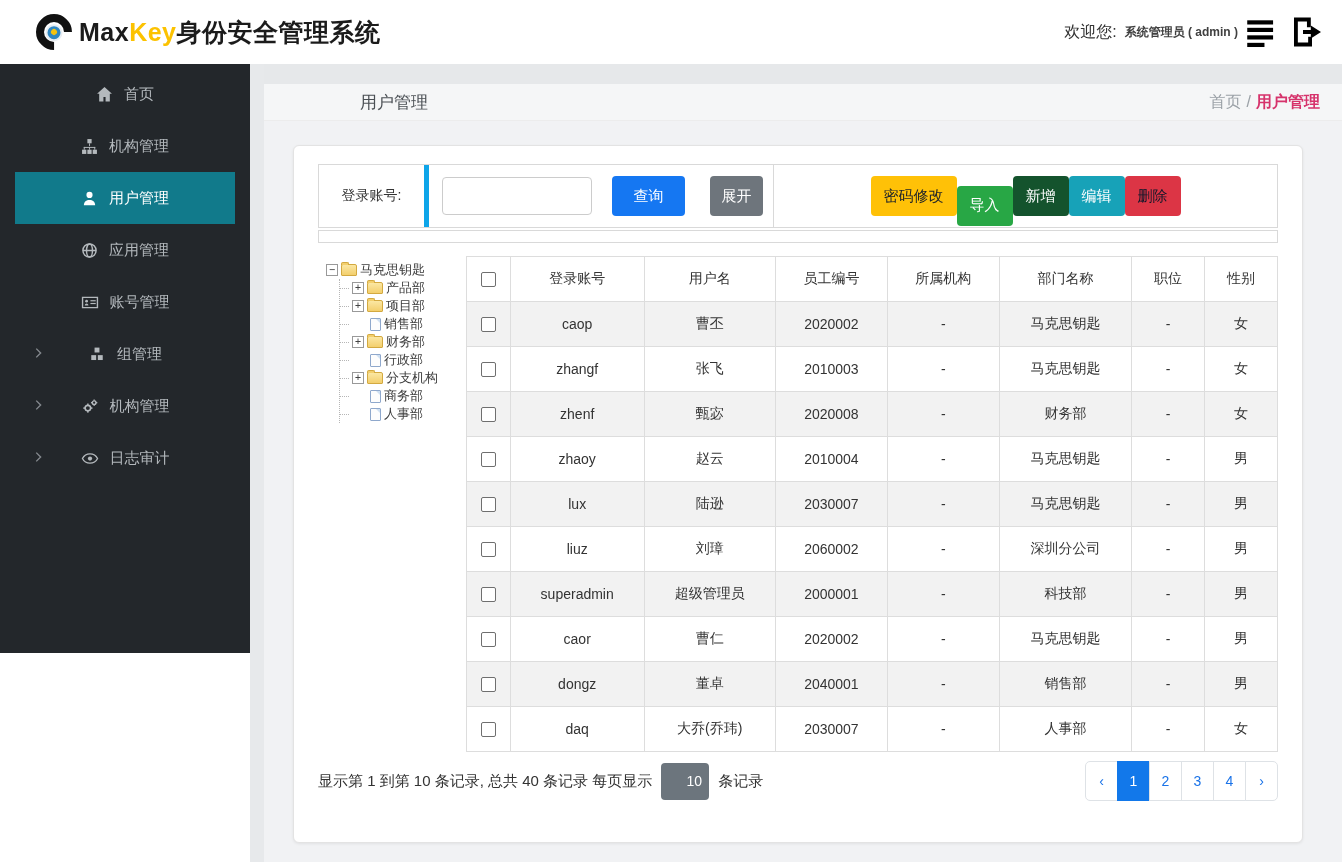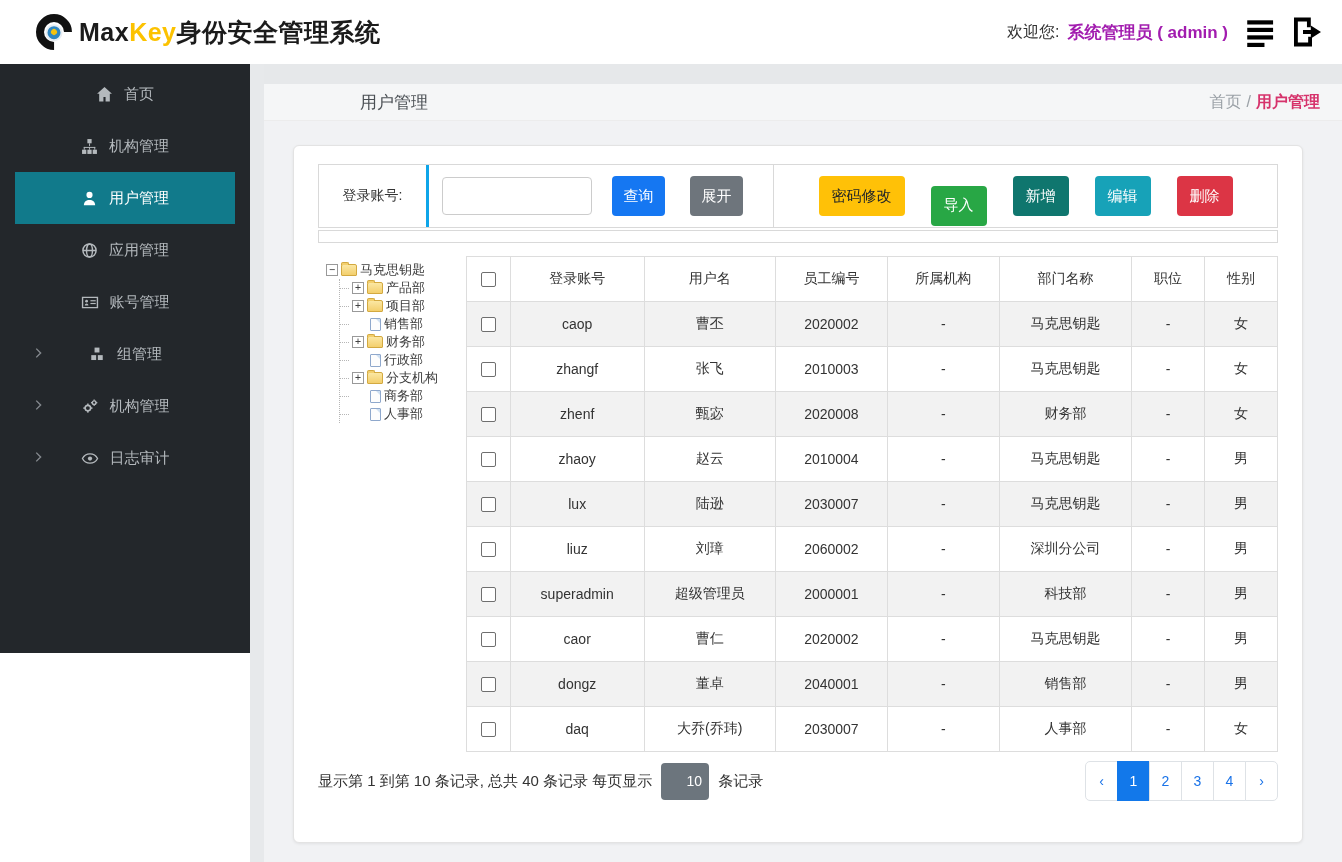--- a/index.html
+++ b/index.html
@@ -12,21 +12,21 @@
   .brand { display:flex; align-items:center; gap:7px; }
   .logo-mark { width:36px; height:36px; border:8px solid #111; border-right-color:transparent;
     border-radius:50%; position:relative; transform:rotate(45deg); }
   .logo-core { position:absolute; left:1.5px; top:1.5px; width:17px; height:17px;
     border-radius:50%; background:#2e86c1; border:2px solid #e8eef3; }
   .logo-core::after { content:""; position:absolute; inset:3.5px; background:#f4c20d; border-radius:50%; }
   .brand-text { font-size:25px; font-weight:bold; color:#1b1b1b; letter-spacing:.5px; }
   .brand-key { color:#fcc200; }
   .nav-right { display:flex; align-items:center; gap:8px; }
   .nav-welcome { font-size:16px; color:#333; }
-  .nav-user { font-size:17px; font-weight:bold; color:#a21caf; margin-right:10px; }
+  .nav-user { font-size:12px; font-weight:bold; color:#404040; margin-right:0; }
   .nav-icon { display:flex; align-items:center; color:#000; cursor:pointer; }
   .nav-icon + .nav-icon { margin-left:2px; }
 
   
   .layout { display:flex; height:798px; }
   .sidebar { width:250px; background:#fff; flex:none; }
   .sidebar-dark { background:#23272b; height:589px; padding-top:4px; }
   .side-item { height:52px; margin:0 15px; display:flex; align-items:center; justify-content:center;
     gap:11px; color:#b4b9bd; font-size:15px; position:relative; cursor:pointer; }
   .side-item.active { color:#fff; }
@@ -42,29 +42,29 @@
   .page-title { font-size:17px; color:#4a4f54; }
   .breadcrumb { font-size:16px; color:#9aa0a6; }
   .crumb-sep { margin:0 5px; color:#9aa0a6; }
   .crumb-active { color:#d6336c; font-weight:bold; }
 
   
   .card { margin:24px 39px 0 29px; height:698px; background:#fff; border:1px solid #e3e3e3;
     border-radius:6px; padding:18px 24px; box-shadow:0 1px 3px rgba(0,0,0,.07); }
 
   .toolbar { display:flex; border:1px solid #d9d9d9; height:64px; align-items:stretch; }
-  .tb-label { width:110px; border-right:3px solid #0ea5e9; display:flex; align-items:center;
+  .tb-label { width:110px; border-right:5px solid #0ea5e9; display:flex; align-items:center;
     justify-content:center; font-size:14px; color:#333; }
   .tb-search { width:345px; border-right:1px solid #d9d9d9; display:flex; align-items:center; padding-left:13px; }
   .search-input { width:150px; height:38px; border:1px solid #ccc; border-radius:4px;
     padding:0 8px; font-size:14px; outline:none; font-family:inherit; }
   .btn { height:40px; border:none; border-radius:4px; font-size:15px; cursor:pointer; font-family:inherit; }
-  .btn-query { width:53px; background:#1577f2; color:#fff; margin-left:20px; }
+  .btn-query { width:73px; background:#1577f2; color:#fff; margin-left:20px; }
   .btn-expand { width:53px; background:#6e757c; color:#fff; margin-left:25px; }
-  .tb-actions { flex:1; display:flex; align-items:center; justify-content:center; gap:26px; }
+  .tb-actions { flex:1; display:flex; align-items:center; justify-content:center; }
   .btn-action { height:40px; padding:0 13px; min-width:50px; }
 
   .collapse-strip { height:13px; border:1px solid #d9d9d9; margin-top:2px; }
 
   .content-row { display:flex; margin-top:13px; }
 
   
   .tree { width:148px; flex:none; padding:5px 0 0 8px; font-size:13px; color:#3c3c3c; }
   .tree-row { display:flex; align-items:center; height:18px; gap:3px; cursor:pointer; white-space:nowrap; }
   .box-icon { width:12px; height:12px; border:1px solid #999; background:#fff; font-size:10px;
@@ -264,23 +264,23 @@
       <div class="toolbar">
         <div class="tb-label">登录账号:</div>
         <div class="tb-search">
           <input class="search-input" type="text" value="" style="">
           <button class="btn btn-query">查询</button>
           <button class="btn btn-expand">展开</button>
         </div>
         <div class="tb-actions">
             <button class="btn btn-action" style="background: rgb(255, 193, 7); color: rgb(33, 37, 41);">密码修改</button>
             <button class="btn btn-action" style="background: rgb(40, 167, 69); color: rgb(255, 255, 255); margin-top: 19px;">导入</button>
-            <button class="btn btn-action" style="background: #0f766e; color: rgb(255, 255, 255);">新增</button>
+            <button class="btn btn-action" style="background: #14532d; color: rgb(255, 255, 255);">新增</button>
             <button class="btn btn-action" style="background: rgb(23, 162, 184); color: rgb(255, 255, 255);">编辑</button>
-            <button class="btn btn-action" style="background: rgb(220, 53, 69); color: #ffffff;">删除</button>
+            <button class="btn btn-action" style="background: rgb(220, 53, 69); color: #0f172a;">删除</button>
           </div>
       </div>
       <div class="collapse-strip"></div>
 
       <div class="content-row">
 
         <div class="tree">
           <div class="tree-row">
             <span class="box-icon">−</span>
             <span class="folder-icon"></span>

